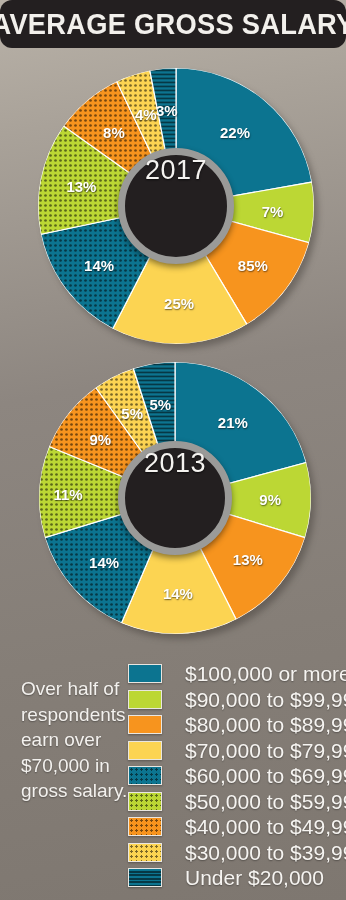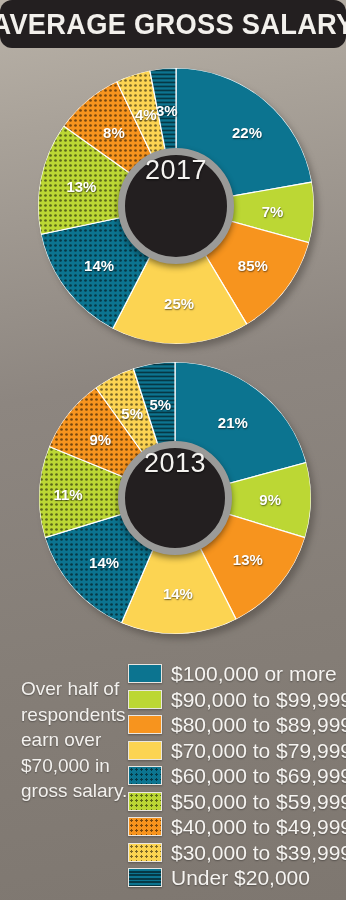--- a/index.html
+++ b/index.html
@@ -75,21 +75,21 @@
     color:#f3f1ee;
     font-family:"Liberation Sans Narrow","Liberation Sans",sans-serif;
     font-size:19px;line-height:25.5px;
     text-shadow:0 1px 1.5px rgba(0,0,0,.35);
     margin-top:16px;
   }
   .legend{
     position:absolute;left:128px;top:661px;width:212px;
   }
   .legend-row{
-    display:flex;align-items:center;height:25.5px;
+    display:flex;align-items:center;height:25.5px;gap:14px;
   }
   .swatch{
     width:34px;height:19px;box-sizing:border-box;
     border:1.5px solid #e9e6e0;
     flex:none;
     box-shadow:0 1px 2px rgba(0,0,0,.3);
   }
   .legend-text{
     margin-left:9px;
     color:#f6f4f1;
@@ -138,21 +138,21 @@
           <path d="M 138 138 L 273.9034699156847 114.03655148196361 A 138 138 0 0 1 271.010217881272 174.77338628922482 Z" fill="#bcd734" stroke="#ffffff" stroke-width="1.2"></path>
           <path d="M 138 138 L 271.010217881272 174.77338628922482 A 138 138 0 0 1 208.8874800371301 256.4017110264268 Z" fill="#f7941e" stroke="#ffffff" stroke-width="1.2"></path>
           <path d="M 138 138 L 208.8874800371301 256.4017110264268 A 138 138 0 0 1 74.76474000161737 260.6592919143794 Z" fill="#fcd452" stroke="#ffffff" stroke-width="1.2"></path>
           <path d="M 138 138 L 74.76474000161737 260.6592919143794 A 138 138 0 0 1 2.9252624223605608 166.26332019299636 Z" fill="url(#pat-0-4)" stroke="#ffffff" stroke-width="1.2"></path>
           <path d="M 138 138 L 2.9252624223605608 166.26332019299636 A 138 138 0 0 1 25.58851861705365 57.95214647917467 Z" fill="url(#pat-0-5)" stroke="#ffffff" stroke-width="1.2"></path>
           <path d="M 138 138 L 25.58851861705365 57.95214647917467 A 138 138 0 0 1 78.6883021316944 13.396137716446233 Z" fill="url(#pat-0-6)" stroke="#ffffff" stroke-width="1.2"></path>
           <path d="M 138 138 L 78.6883021316944 13.396137716446233 A 138 138 0 0 1 111.88332827826346 2.493839777746473 Z" fill="url(#pat-0-7)" stroke="#ffffff" stroke-width="1.2"></path>
           <path d="M 138 138 L 111.88332827826346 2.493839777746473 A 138 138 0 0 1 138.00000000000009 0 Z" fill="url(#pat-0-8)" stroke="#ffffff" stroke-width="1.2"></path>
         </svg>
       </div>
-      <div class="slice-label" style="left: 209px; top: 64.0001px;">22%</div>
+      <div class="slice-label" style="left: 197px; top: 64.0001px;">22%</div>
       <div class="slice-label" style="left: 234.491px; top: 142.596px;">7%</div>
       <div class="slice-label" style="left: 214.871px; top: 196.502px;">85%</div>
       <div class="slice-label" style="left: 141.065px; top: 234.551px;">25%</div>
       <div class="slice-label" style="left: 61.1294px; top: 196.502px;">14%</div>
       <div class="slice-label" style="left: 43.4477px; top: 118.216px;">13%</div>
       <div class="slice-label" style="left: 75.9067px; top: 64.0001px;">8%</div>
       <div class="slice-label" style="left: 107.858px; top: 46.2231px;">4%</div>
       <div class="slice-label" style="left: 128.818px; top: 41.8374px;">3%</div>
       <div class="hub" style="width: 116px; height: 116px; left: 80px; top: 80px;">
         <span class="hub-label">2017</span>

